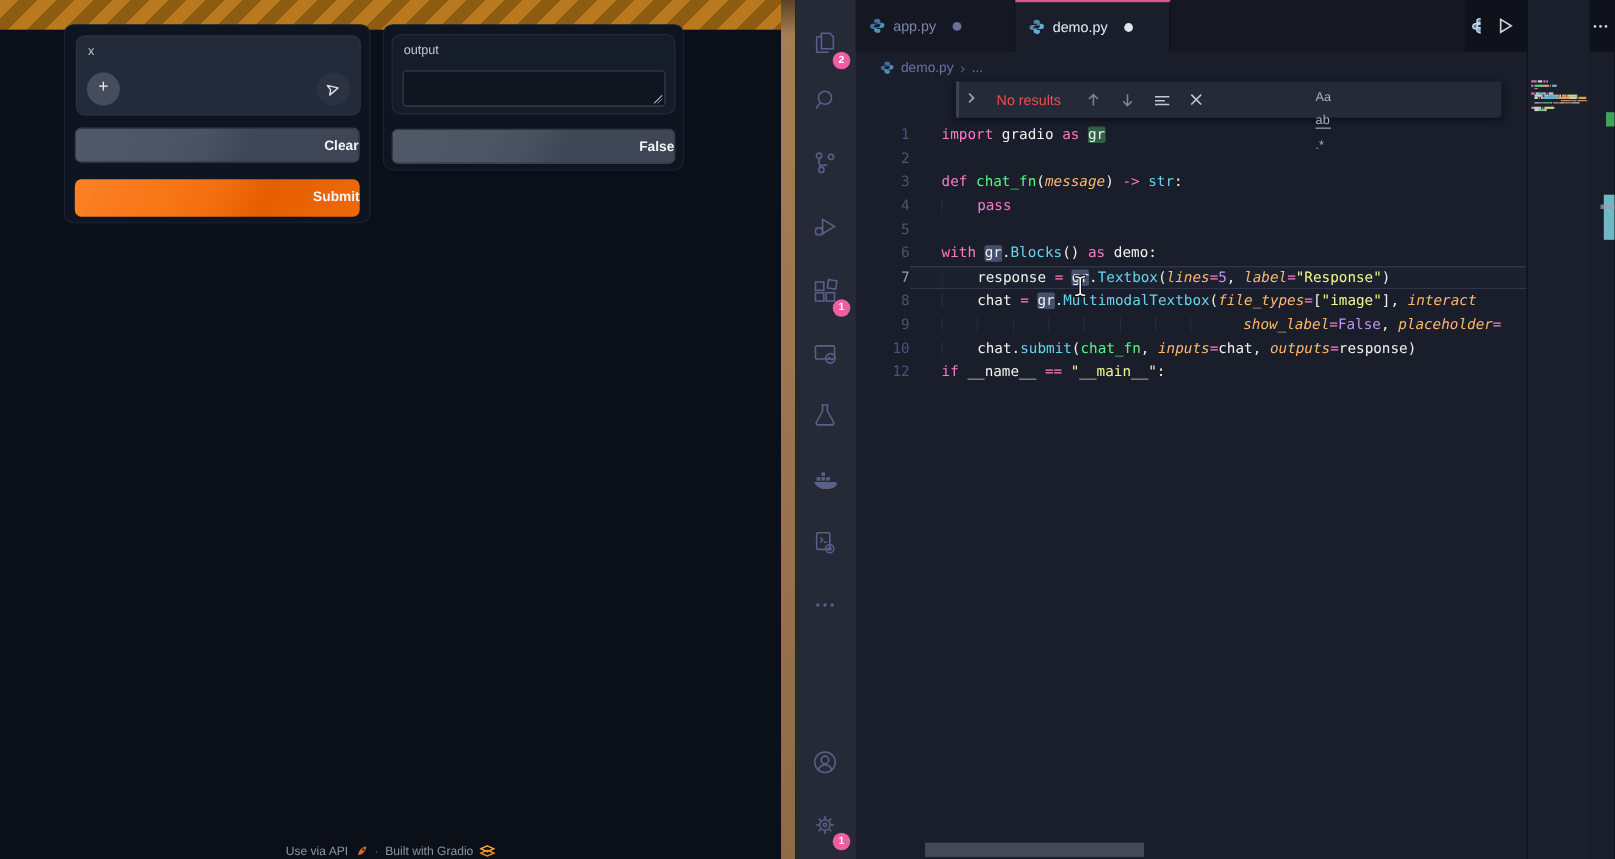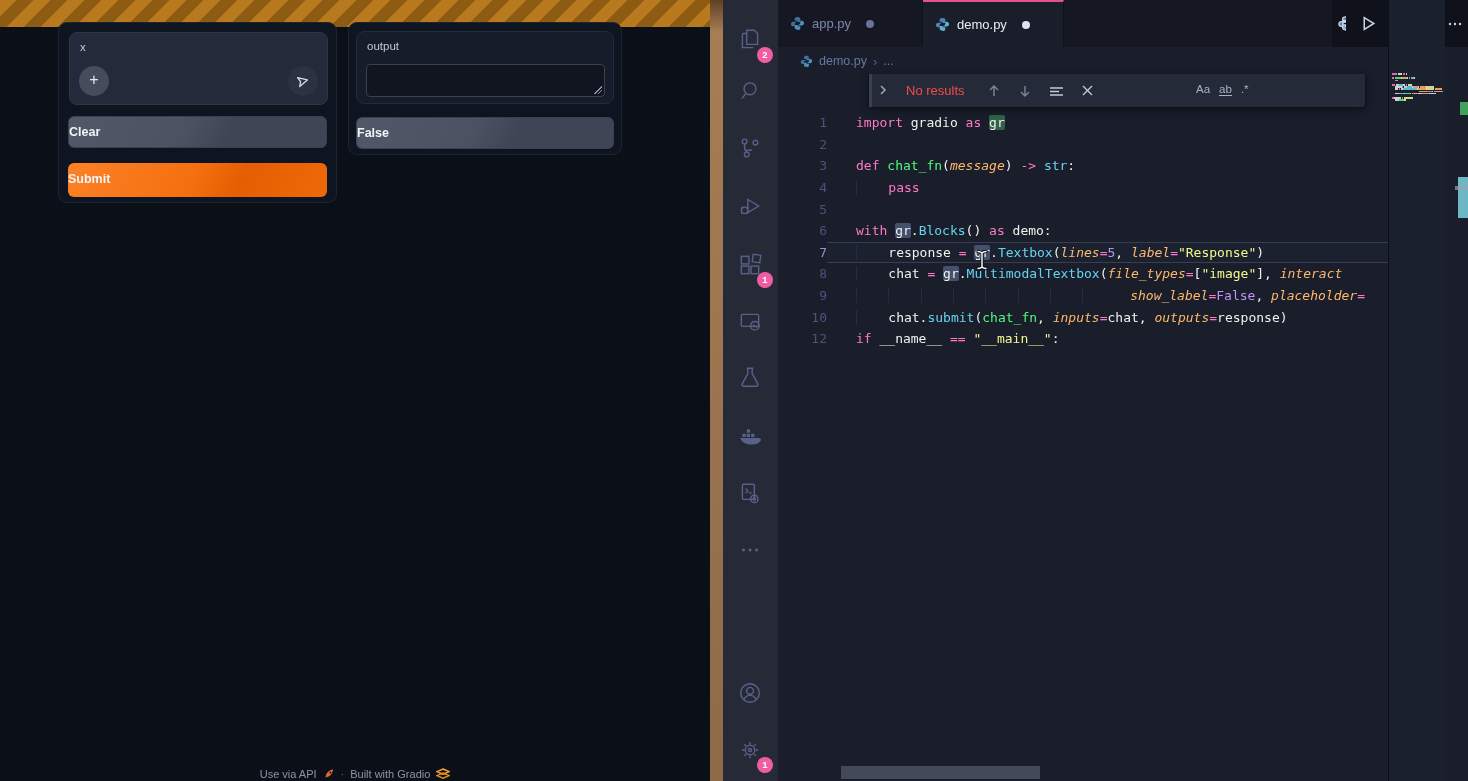--- a/index.html
+++ b/index.html
@@ -14,21 +14,21 @@
   .gpanel { position:absolute; background:#0e1420; border:1px solid #1d2431; border-radius:9px; }
   .gpanel.lp { left:58px; top:22px; width:279px; height:181px; }
   .gpanel.rp { left:348px; top:22px; width:274px; height:133px; }
   .mmbox { position:absolute; left:10px; top:9px; width:259px; height:73px;
            background:#232b3a; border:1px solid #2d3546; border-radius:8px; }
   .glabel { position:absolute; left:10px; top:8px; font-size:11.5px; color:#c2c8d4; }
   .plusbtn { position:absolute; left:9px; bottom:8px; width:30px; height:30px; border-radius:50%;
              background:#454d5d; color:#e6e9ef; font-size:16px; line-height:28px; text-align:center; }
   .sendbtn { position:absolute; right:9px; bottom:8px; width:30px; height:30px; border-radius:50%;
              background:#2b3342; display:flex; align-items:center; justify-content:center; }
-  .gbtn { position:absolute; border-radius:6px; text-align:left; color:#f2f4f7;
+  .gbtn { position:absolute; border-radius:6px; text-align:right; color:#f2f4f7;
           font-size:12.5px; font-weight:bold; border:1px solid #39404e; }
   .gbtn.gray { background:linear-gradient(115deg,#515867 0%,#4b5261 45%,#3e4554 62%,#3e4554 100%); }
   .gbtn.clear { left:9px; top:93px; width:259px; height:32px; line-height:30px; }
   .gbtn.flag  { left:7px;  top:94px; width:258px; height:32px; line-height:30px; }
   .gbtn.submit{ left:9px; top:140px; width:259px; height:34px; line-height:32px; border:none;
           background:linear-gradient(115deg,#fc8126 0%,#f4700f 48%,#e55e02 66%,#ef6908 100%); }
   .outbox { position:absolute; left:7px; top:8px; width:258px; height:73px;
             background:#161d2a; border:1px solid #232b3a; border-radius:8px; }
   .outta { position:absolute; left:9px; top:32px; width:239px; height:33px; background:#10151f;
            border:1px solid #39414f; border-radius:4px; }
@@ -82,21 +82,21 @@
 
   
   .findw { position:absolute; left:145px; top:74px; width:498px; height:34px; background:#252a38;
            border:1px solid #10131c; border-top:none; border-radius:0 0 4px 4px;
            box-shadow:0 2px 8px rgba(0,0,0,.45); display:flex; align-items:center; }
   .findgrip { width:3px; height:100%; background:#3a4154; flex:none; }
   .findchev { width:22px; text-align:center; flex:none; }
   .findchev svg { stroke:#9aa2b5; fill:none; stroke-width:1.6; }
   .findinput { position:relative; width:262px; height:25px; background:#141825; border:none; flex:none;
                color:#e8eaf0; font-size:13px; padding:0 64px 0 7px; font-family:"Liberation Sans",sans-serif; }
-  .findopts { position:absolute; left:327px; top:9px; display:flex; gap:9px; font-size:11.5px; color:#a9b1c4; }
+  .findopts { position:absolute; left:327px; top:9px; display:flex; gap:9px; font-size:11.5px; color:#a9b1c4;flex-direction:column; }
   .findopts .o2 { border-bottom:1px solid #a9b1c4; }
   .noresults { margin-left:12px; font-size:13px; color:#f14c4c; }
   .findnav { display:flex; gap:17px; margin-left:22px; align-items:center; }
   .findnav svg { fill:none; }
 
   
   .minimap { position:absolute; left:665px; top:0; width:57px; height:781px; background:#1b202d;
              border-left:1px solid #0d1018; overflow:hidden; }
   .mmline { position:absolute; height:1.7px; opacity:.85; }
   .ruler { position:absolute; left:722px; top:0; width:23px; height:781px; }

